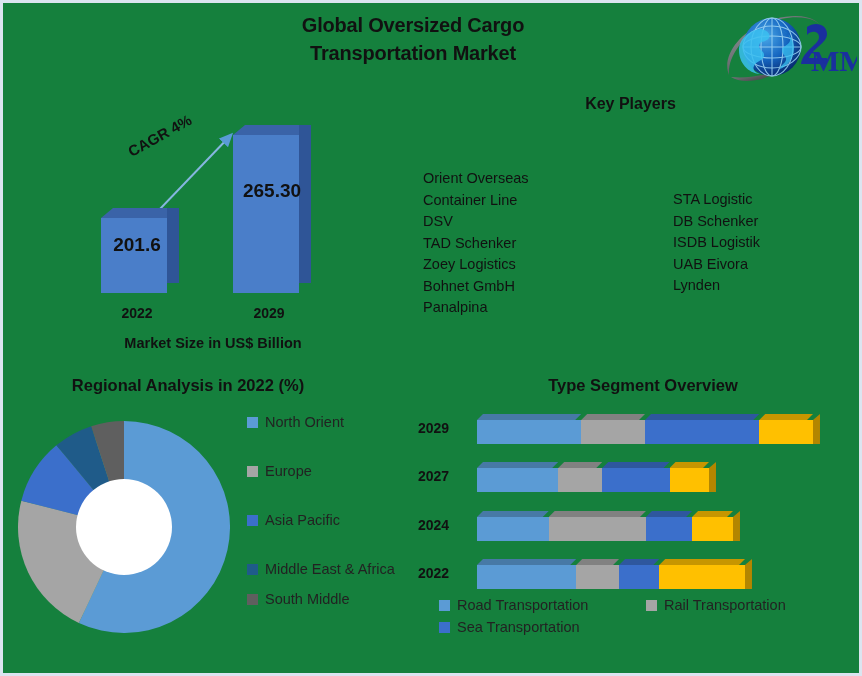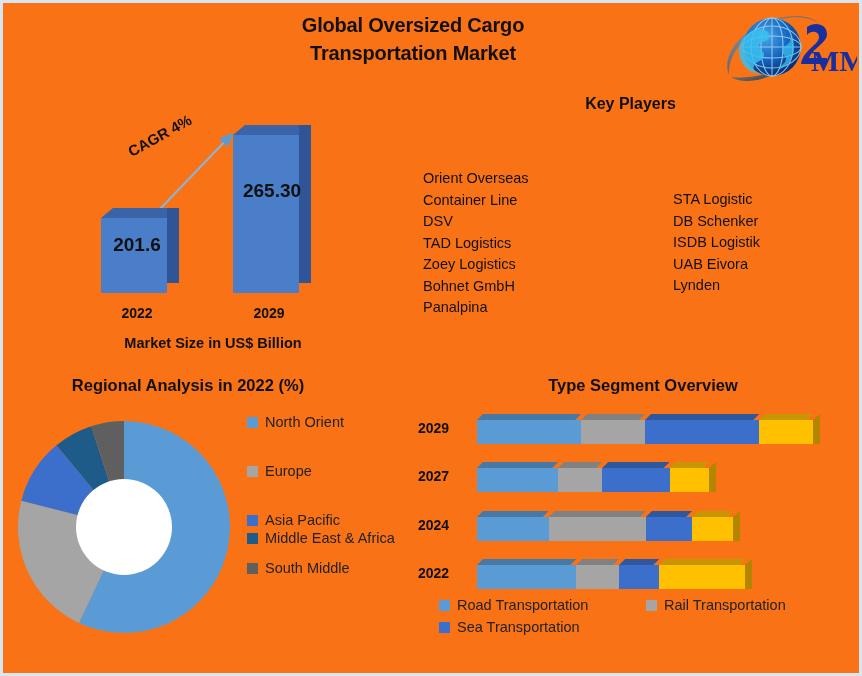--- a/index.html
+++ b/index.html
@@ -7,21 +7,21 @@
     width:862px;height:676px;
     background:#ffffff;
     font-family:"Liberation Sans", sans-serif;
     overflow:hidden;
   }
   #page{
     position:relative;
     width:862px;height:676px;
     box-sizing:border-box;
     border:3px solid #dbe5f0;
-    background:#f97316;
+    background:#15803d;
   }
 
   
   .title{
     position:absolute;left:200px;top:8px;width:420px;
     text-align:center;
     font-weight:bold;font-size:20px;line-height:28px;
     color:#111111;
     letter-spacing:-0.2px;
   }
@@ -170,21 +170,21 @@
 
     <div class="axis-label" style="left:20px;top:222px;width:260px;">Market Size in US$ Billion</div>
   </div>
 
   <div class="kp-title">Key Players</div>
 
   <div class="kp-col kp-col-1">
     <div>Orient Overseas</div>
     <div>Container Line</div>
     <div>DSV</div>
-    <div>TAD Logistics</div>
+    <div>TAD Schenker</div>
     <div>Zoey Logistics</div>
     <div>Bohnet GmbH</div>
     <div>Panalpina</div>
   </div>
 
   <div class="kp-col kp-col-2">
     <div>STA Logistic</div>
     <div>DB Schenker</div>
     <div>ISDB Logistik</div>
     <div>UAB Eivora</div>
@@ -215,21 +215,21 @@
 
   <div class="donut-legend">
     <div class="dl-item" style="margin-bottom:31px;">
       <span class="dl-sw" style="background:#5B9BD5;"></span>
       <span class="dl-label">North Orient</span>
     </div>
     <div class="dl-item" style="margin-bottom:31px;">
       <span class="dl-sw" style="background:#A5A5A5;"></span>
       <span class="dl-label">Europe</span>
     </div>
-    <div class="dl-item" style="">
+    <div class="dl-item" style="margin-bottom:31px;">
       <span class="dl-sw" style="background:#3B6FCB;"></span>
       <span class="dl-label">Asia Pacific</span>
     </div>
     <div class="dl-item" style="margin-bottom:12px;">
       <span class="dl-sw" style="background:#1F5B89;"></span>
       <span class="dl-label">Middle East &amp; Africa</span>
     </div>
     <div class="dl-item">
       <span class="dl-sw" style="background:#5F5F5F;"></span>
       <span class="dl-label">South Middle</span>

